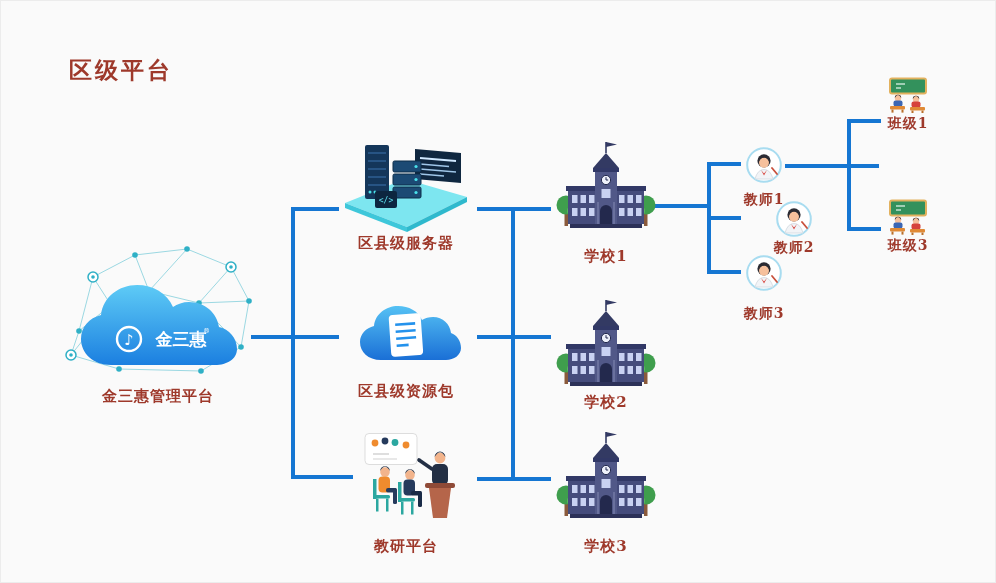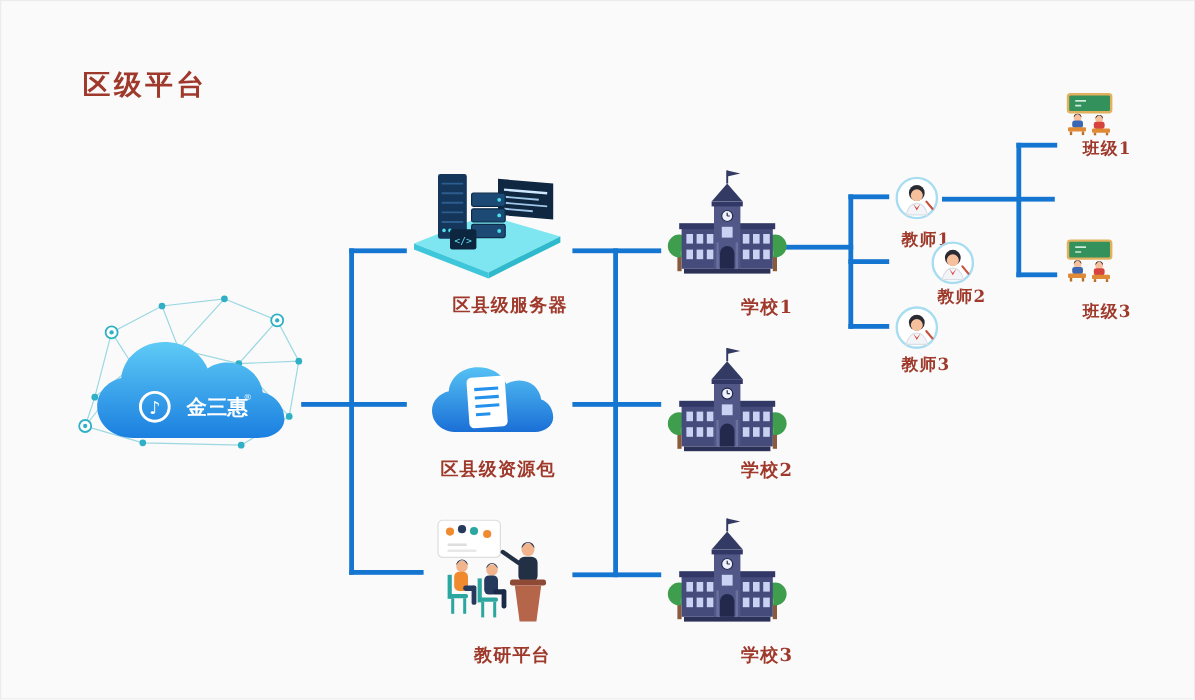--- a/index.html
+++ b/index.html
@@ -8,21 +8,21 @@
   .canvas {
     position: relative; width: 996px; height: 583px;
     background: var(--background, #fafafa);
     border: 1px solid #ececec; overflow: hidden;
   }
   .title {
     position: absolute; left: 68px; top: 54px;
     font-size: 23px; font-weight: bold; letter-spacing: 3px;
     color: var(--label, #9e392b);
   }
-  .node { position: absolute; text-align: right; }
+  .node { position: absolute; text-align: center; }
   .node svg { display: block; margin: 0 auto; }
   .node-label {
     font-size: 15px; font-weight: bold; white-space: nowrap;
     color: var(--label, #9e392b); letter-spacing: 1px;
   }
   .small .node-label { font-size: 14px; }
   .hline, .vline { position: absolute; background: var(--connector, #1576d2); }
   .hline { height: 4px; }
   .vline { width: 4px; }
 </style>
@@ -165,20 +165,21 @@
         </linearGradient>
       </defs>
       <path d="M62 122 C 44 122 32 110 32 96 C 32 84 40 75 52 72 C 54 54 70 42 88 42 C 104 42 118 50 124 64 C 128 61 134 59 140 59 C 156 59 168 70 170 84 C 180 86 188 95 188 106 C 188 116 178 122 166 122 Z" fill="url(#cg)"></path>
       <g>
         <circle cx="80" cy="96" r="12" fill="none" stroke="#fff" stroke-width="2.4"></circle>
         <text x="80" y="102" font-size="15" fill="#fff" text-anchor="middle">♪</text>
         <text x="132" y="102" font-size="17" font-weight="bold" fill="#fff" text-anchor="middle">金三惠</text>
         <text x="154" y="90" font-size="7" fill="#fff">®</text>
       </g>
     </svg>
+    <div class="node-label" style="margin-top:4px">金三惠管理平台</div>
   </div>
 
   <div class="node" style="left:338px;top:134px;width:134px">
     <svg width="134" height="98" viewBox="0 0 134 98">
       <polygon points="6,68 66,44 128,62 68,92" fill="#7de6f0"></polygon>
       <polygon points="6,68 68,92 68,97 6,73" fill="#3ec7da"></polygon>
       <polygon points="128,62 68,92 68,97 128,67" fill="#2fb9cd"></polygon>
       <polygon points="76,14 122,18 122,48 76,44" fill="#0f2740"></polygon>
       <line x1="81" y1="23" x2="117" y2="26" stroke="#cfe8ff" stroke-width="2"></line>
       <line x1="81" y1="29" x2="110" y2="31.5" stroke="#9fc6e8" stroke-width="1.6"></line>
@@ -200,21 +201,21 @@
         <rect x="54" y="52" width="28" height="11" rx="1.5" fill="#1c4a74" stroke="#0d2c49"></rect>
         <circle cx="77" cy="31.5" r="1.6" fill="#49e0ea"></circle>
           <circle cx="77" cy="44.5" r="1.6" fill="#49e0ea"></circle>
           <circle cx="77" cy="57.5" r="1.6" fill="#49e0ea"></circle>
       </g>
       <g>
         <rect x="36" y="56" width="22" height="17" rx="2" fill="#0d2640"></rect>
         <text x="47" y="68" font-size="8" fill="#5fe0ef" text-anchor="middle" font-family="DejaVu Sans Mono, monospace">&lt;/&gt;</text>
       </g>
     </svg>
-    <div class="node-label" style="margin-top:12px">区县级服务器</div>
+    <div class="node-label" style="margin-top:1px">区县级服务器</div>
   </div>
 
   <div class="node" style="left:352px;top:432px;width:106px">
     <svg width="106" height="86" viewBox="0 0 106 86">
       <rect x="12" y="0.5" width="52" height="31" rx="4" fill="#ffffff" stroke="#dddddd"></rect>
       <circle cx="22" cy="10" r="3.4" fill="#ef8b2e"></circle>
       <circle cx="32" cy="8" r="3.4" fill="#253a5c"></circle>
       <circle cx="42" cy="9.5" r="3.4" fill="#2ba7a0"></circle>
       <circle cx="53" cy="12" r="3.4" fill="#ef8b2e"></circle>
       <line x1="20" y1="21" x2="36" y2="21" stroke="#dedede" stroke-width="2"></line>
@@ -272,21 +273,21 @@
     </svg>
     <div class="node-label" style="margin-top:12px">区县级资源包</div>
   </div>
 
   <div class="node" style="left:550px;top:138px;width:110px">
     <svg width="100" height="94" viewBox="0 0 100 94">
         <use href="#school-sym"></use>
       </svg>
     <div class="node-label" style="margin-top:14px">学校1</div>
   </div>
-  <div class="node" style="left:550px;top:286px;width:110px">
+  <div class="node" style="left:550px;top:296px;width:110px">
     <svg width="100" height="94" viewBox="0 0 100 94">
         <use href="#school-sym"></use>
       </svg>
     <div class="node-label" style="margin-top:2px">学校2</div>
   </div>
   <div class="node" style="left:550px;top:428px;width:110px">
     <svg width="100" height="94" viewBox="0 0 100 94">
         <use href="#school-sym"></use>
       </svg>
     <div class="node-label" style="margin-top:14px">学校3</div>
@@ -301,29 +302,29 @@
   <div class="node small" style="left:765px;top:200px;width:56px">
     <svg width="36" height="36" viewBox="0 0 36 36">
         <use href="#teacher-sym"></use>
       </svg>
     <div class="node-label" style="margin-top:2px">教师2</div>
   </div>
   <div class="node small" style="left:735px;top:254px;width:56px">
     <svg width="36" height="36" viewBox="0 0 36 36">
         <use href="#teacher-sym"></use>
       </svg>
-    <div class="node-label" style="margin-top:4px">教师3</div>
+    <div class="node-label" style="margin-top:14px">教师3</div>
   </div>
 
   <div class="node small" style="left:872px;top:76px;width:70px">
     <svg width="46" height="36" viewBox="0 0 46 36">
         <use href="#class-sym"></use>
       </svg>
     <div class="node-label" style="margin-top:2px">班级1</div>
   </div>
   <div class="node small" style="left:872px;top:198px;width:70px">
     <svg width="46" height="36" viewBox="0 0 46 36">
         <use href="#class-sym"></use>
       </svg>
-    <div class="node-label" style="margin-top:16px">班级3</div>
+    <div class="node-label" style="margin-top:2px">班级3</div>
   </div>
 
 </div>
 
 </body></html>

